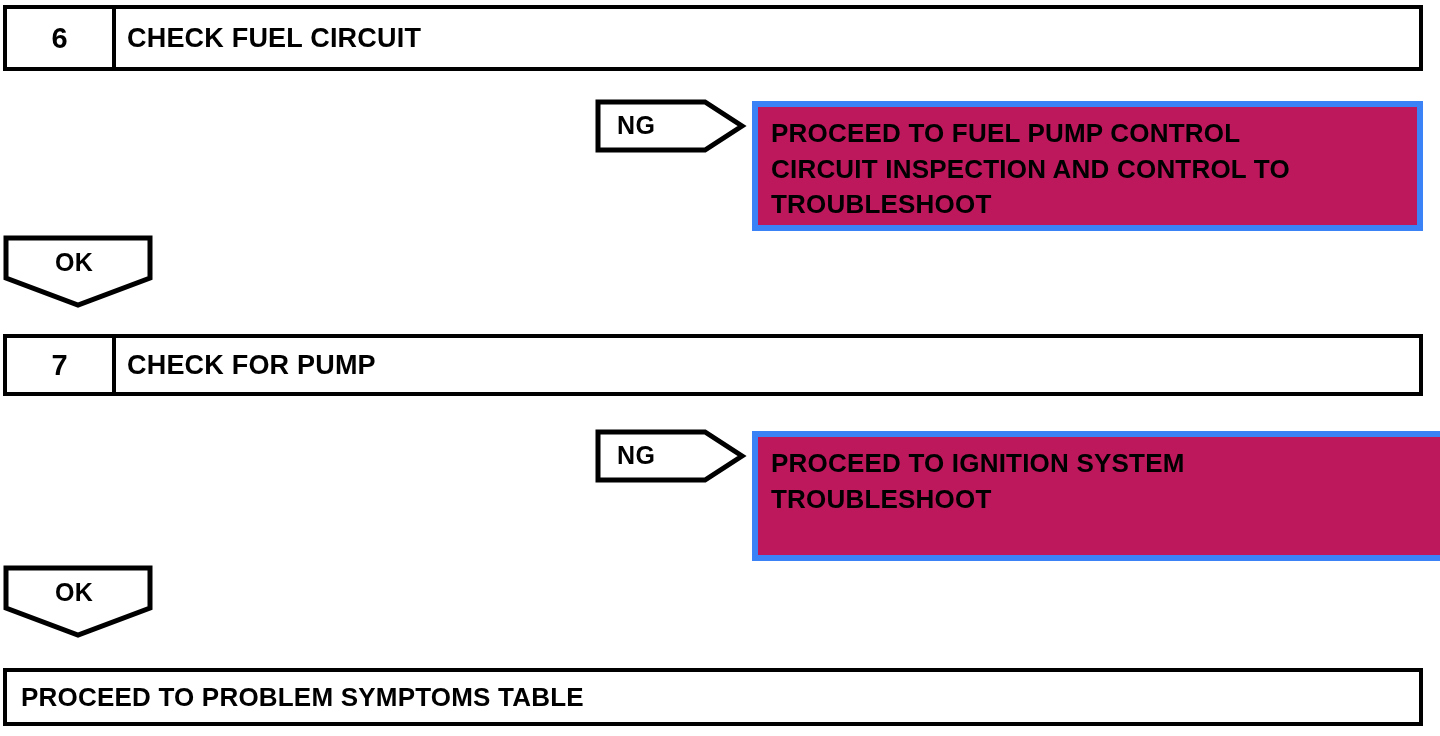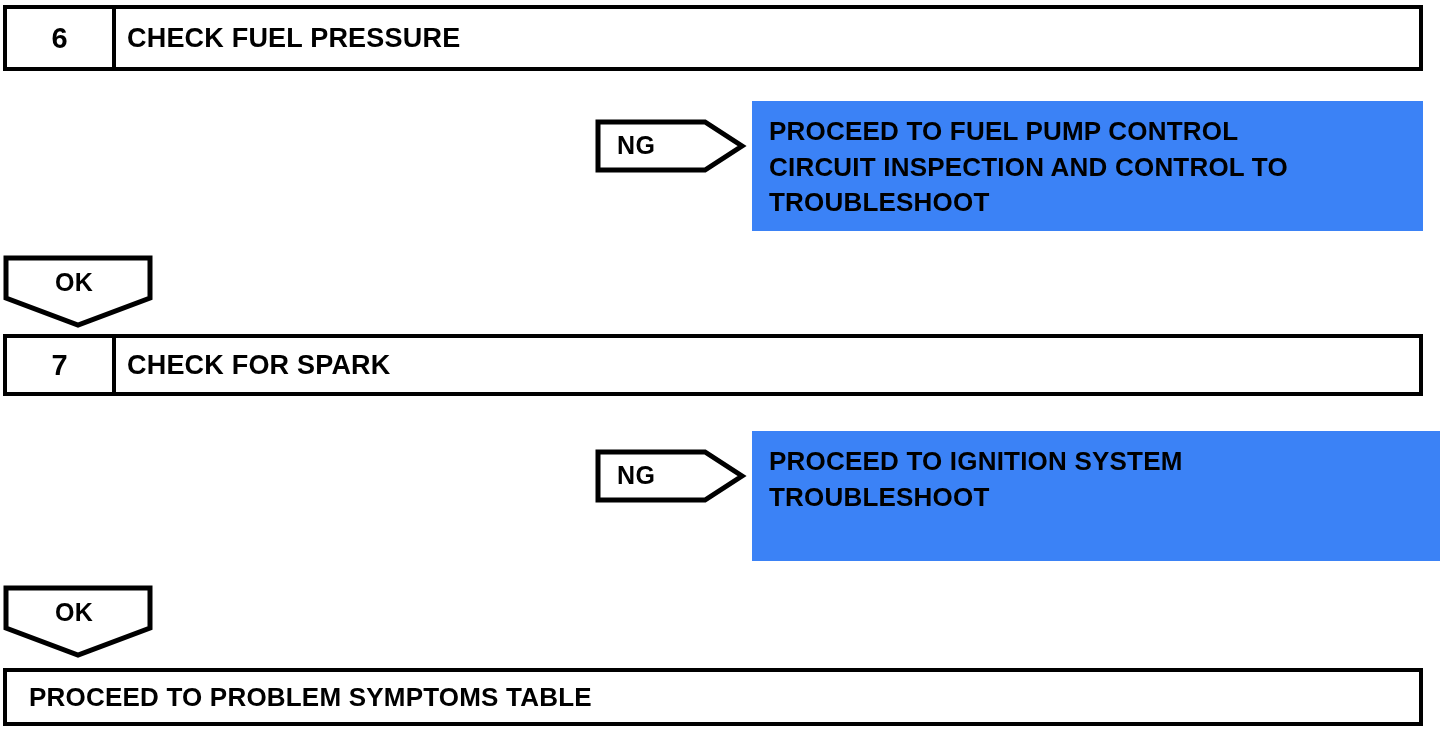--- a/index.html
+++ b/index.html
@@ -52,54 +52,53 @@
     color: #000000;
     letter-spacing: 0.2px;
     line-height: 1;
     white-space: nowrap;
   }
 
   
   .result-box {
     position: absolute;
     box-sizing: border-box;
-    border: 4px solid #3b82f6;
-    background: #3b82f6;
+    border: 6px solid #3b82f6;
+    background: #be185d;
     padding: 9px 12px 9px 13px;
     font-size: 26px;
     font-weight: bold;
     color: #000000;
     line-height: 1.37;
     letter-spacing: 0.2px;
   }
   .result-box .line {
     display: block;
     white-space: nowrap;
   }
 
   .plain-box {
     position: absolute;
     box-sizing: border-box;
     border: 4px solid #000000;
     background: #ffffff;
     display: flex;
     align-items: center;
-    padding-left: 22px;
+    padding-left: 14px;
     font-size: 26px;
     font-weight: bold;
     color: #000000;
     letter-spacing: 0.2px;
     line-height: 1;
     white-space: nowrap;
   }
 
   
   .arrow {
     position: absolute;
-    margin-top: 20px;
   }
   .arrow svg {
     display: block;
     width: 100%;
     height: 100%;
     overflow: visible;
   }
   .arrow-label {
     position: absolute;
     font-size: 25px;
@@ -119,21 +118,21 @@
     text-align: center;
   }
 </style>
 </head>
 <body>
 
 <div id="canvas">
 
   <div class="step-box" style="left:3px; top:5px; width:1420px; height:66px;">
     <div class="step-num">6</div>
-    <div class="step-title">CHECK FUEL PRESSURE</div>
+    <div class="step-title">CHECK FUEL CIRCUIT</div>
   </div>
 
   <div class="arrow arrow-ng" style="left:595px; top:99px; width:150px; height:54px;">
     <svg viewBox="0 0 150 54" preserveAspectRatio="none" aria-hidden="true">
       <polygon points="3,3 110,3 147,27 110,51 3,51" fill="#ffffff" stroke="#000000" stroke-width="5" stroke-linejoin="miter"></polygon>
     </svg>
     <span class="arrow-label">NG</span>
   </div>
 
   <div class="result-box" style="left:752px; top:101px; width:671px; height:130px;">
@@ -144,21 +143,21 @@
 
   <div class="arrow arrow-ok" style="left:3px; top:235px; width:150px; height:74px;">
     <svg viewBox="0 0 150 74" preserveAspectRatio="none" aria-hidden="true">
       <polygon points="3,3 147,3 147,43 75,70 3,43" fill="#ffffff" stroke="#000000" stroke-width="5" stroke-linejoin="miter"></polygon>
     </svg>
     <span class="arrow-label">OK</span>
   </div>
 
   <div class="step-box" style="left:3px; top:334px; width:1420px; height:62px;">
     <div class="step-num">7</div>
-    <div class="step-title">CHECK FOR SPARK</div>
+    <div class="step-title">CHECK FOR PUMP</div>
   </div>
 
   <div class="arrow arrow-ng" style="left:595px; top:429px; width:150px; height:54px;">
     <svg viewBox="0 0 150 54" preserveAspectRatio="none" aria-hidden="true">
       <polygon points="3,3 110,3 147,27 110,51 3,51" fill="#ffffff" stroke="#000000" stroke-width="5" stroke-linejoin="miter"></polygon>
     </svg>
     <span class="arrow-label">NG</span>
   </div>
 
   <div class="result-box" style="left:752px; top:431px; width:721px; height:130px;">

